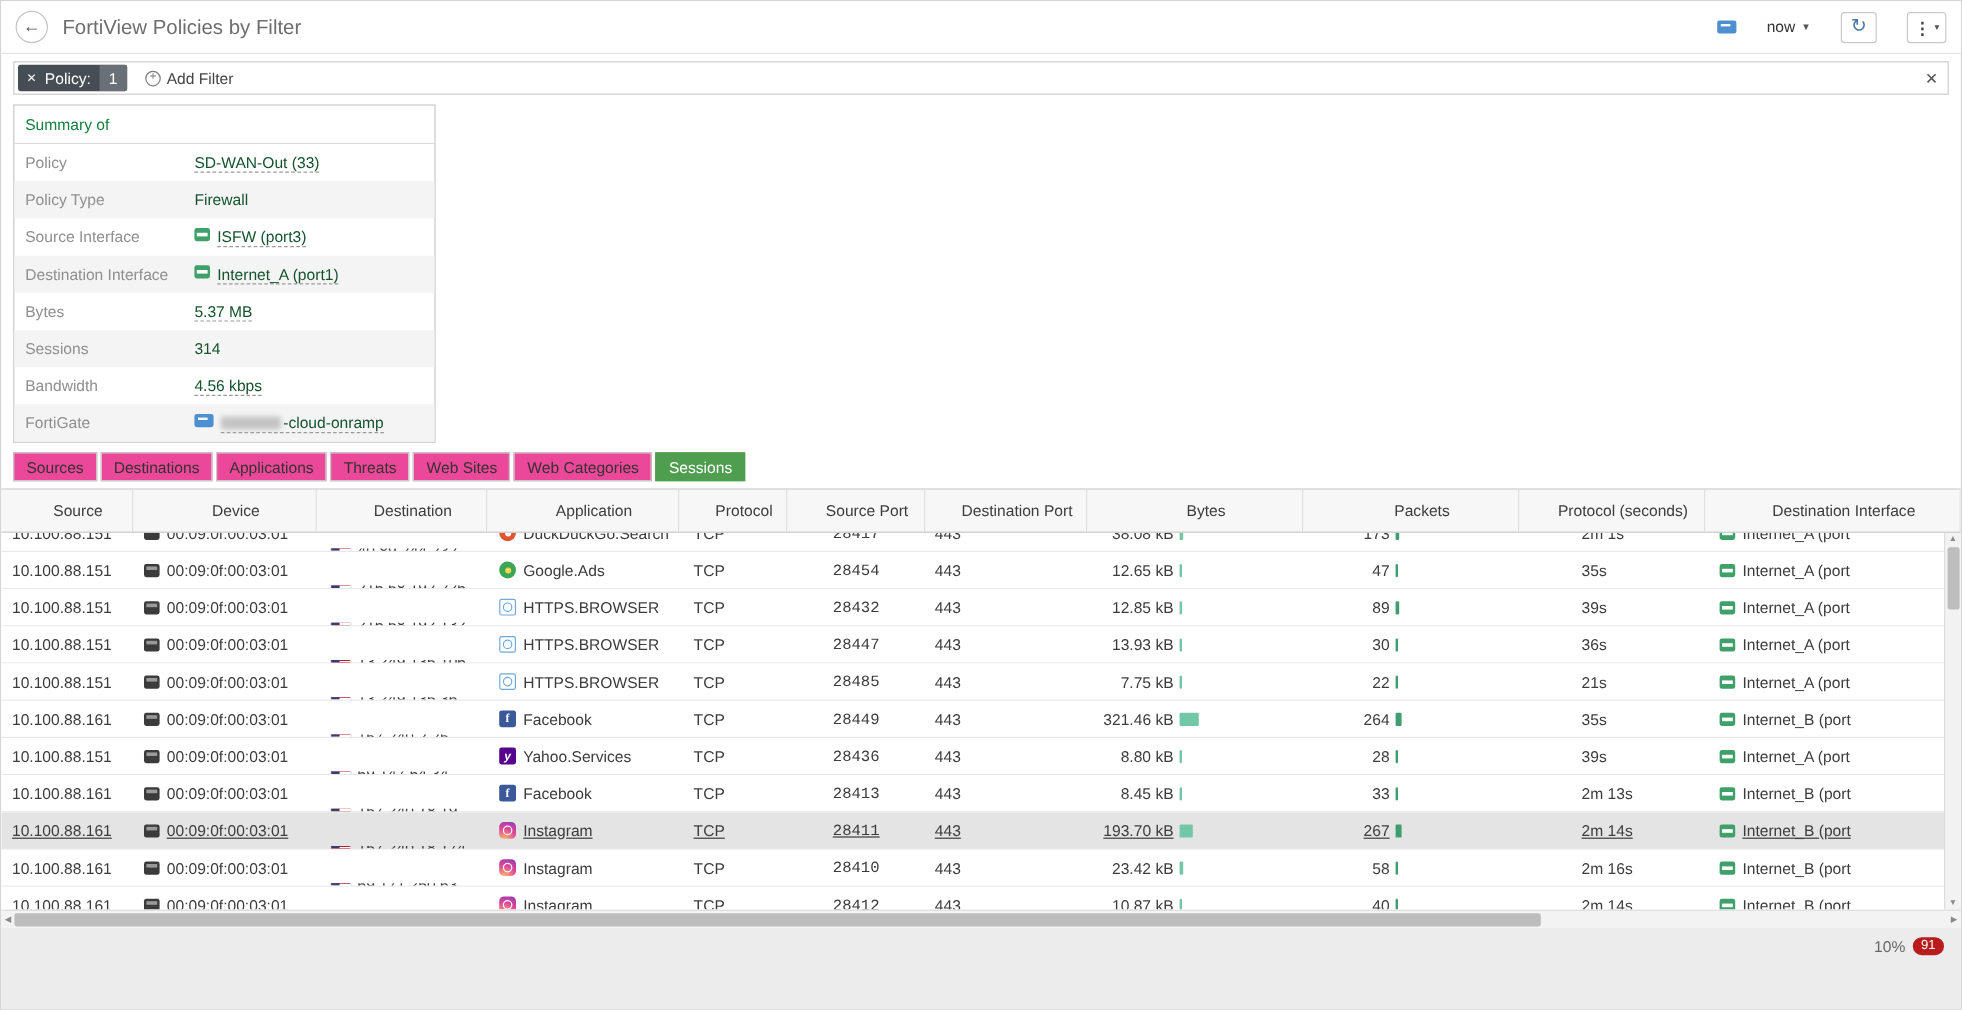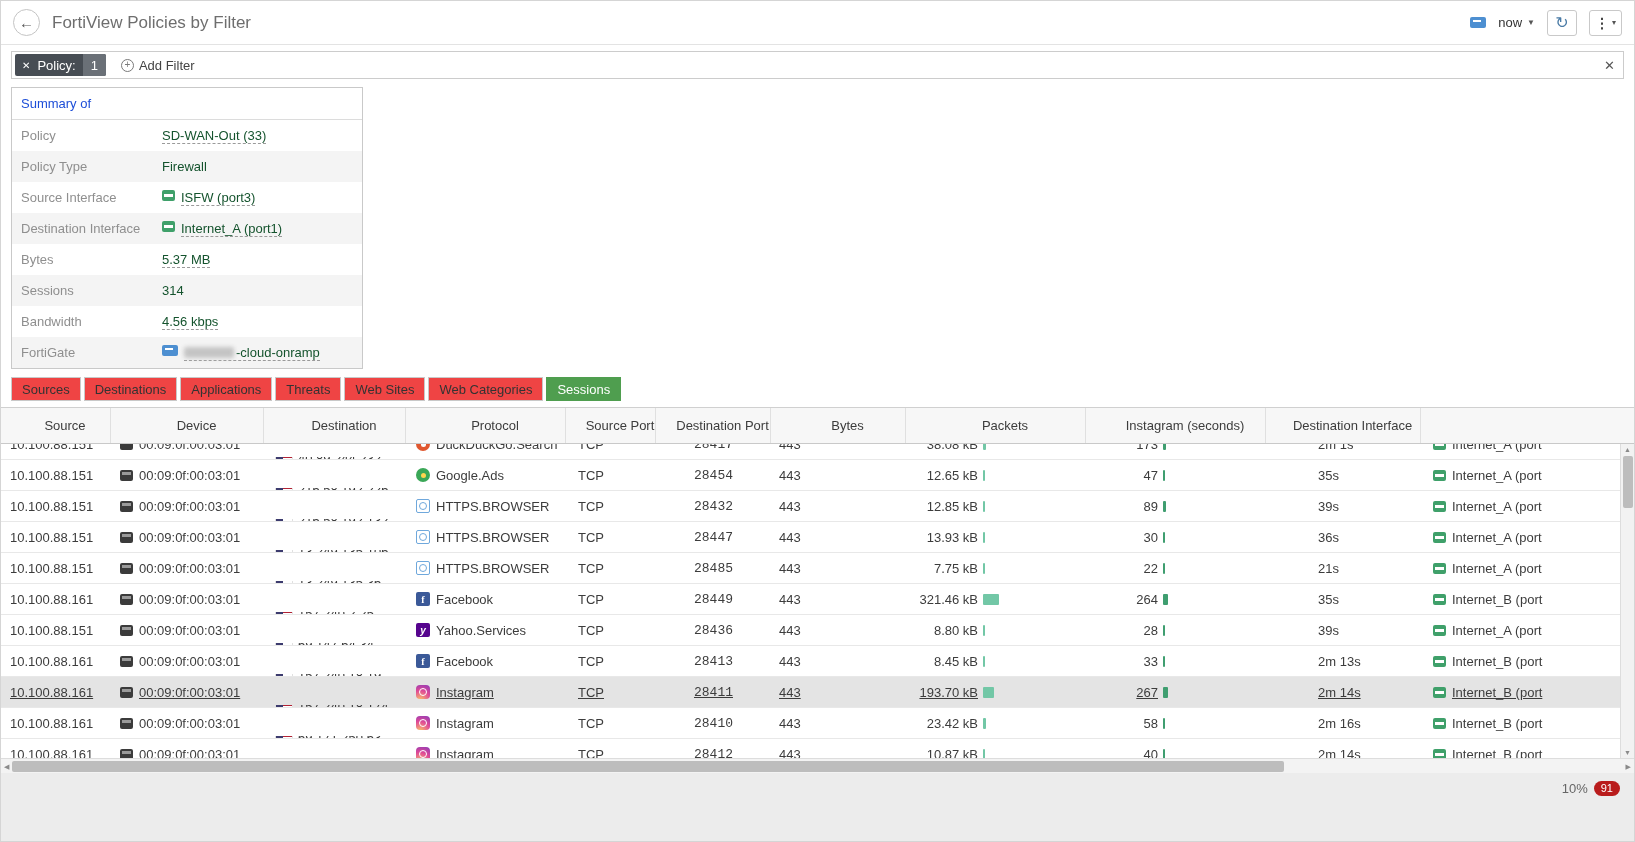--- a/index.html
+++ b/index.html
@@ -6,21 +6,21 @@
   body { font-family:"Liberation Sans", sans-serif; background:#fff; }
   .page { width:1635px; height:842px; display:flex; flex-direction:column; overflow:hidden;
           border:1px solid #d5d5d5; background:#fff; position:relative; }
 
   
   .topbar { flex:0 0 44px; display:flex; align-items:center; padding:0 12px;
             border-bottom:1px solid #e3e3e3; background:#fff; }
   .back-btn { width:27px; height:27px; border-radius:50%; border:1px solid #c4c4c4; background:#fff;
               color:#555; font-size:15px; display:flex; align-items:center; justify-content:center; cursor:pointer; }
   .page-title { font-size:17px; color:#6e6e6e; margin-left:12px; font-weight:400; }
-  .topbar-right { margin-left:auto; display:flex; align-items:center; gap:12px; }
+  .topbar-right { margin-left:auto; display:flex; align-items:center; gap:25px; }
   .now-group { display:flex; align-items:center; gap:5px; cursor:pointer; }
   .now-label { font-size:13px; color:#333; }
   .caret { font-size:8px; color:#555; }
   .icon-btn { min-width:30px; height:26px; border:1px solid #c9c9c9; border-radius:3px; background:#fff;
               display:flex; align-items:center; justify-content:center; cursor:pointer; gap:3px; padding:0 5px; }
   .refresh-glyph { color:#4a7ba6; font-size:16px; line-height:1; }
   .kebab-glyph { color:#444; font-size:14px; font-weight:bold; line-height:1; }
 
   
   .fgt-ico { display:inline-block; width:16px; height:11px; background:#4d8fd1; border-radius:2px; position:relative; flex:0 0 16px; }
@@ -55,31 +55,31 @@
   .chip-label { padding-right:7px; }
   .chip-count { background:#6a7077; height:100%; display:flex; align-items:center; padding:0 8px; }
   .add-filter { display:flex; align-items:center; gap:5px; height:22px; padding:0 9px; background:#fff;
                 border:none; font-size:13px; color:#444; cursor:pointer; }
   .plus-ico { width:13px; height:13px; border-radius:50%; border:1px solid #7a7a7a; color:#7a7a7a; font-size:10px;
               display:flex; align-items:center; justify-content:center; line-height:1; }
   .filter-close { margin-left:auto; color:#555; font-size:13px; cursor:pointer; }
 
   
   .summary { margin:8px 0 0 10px; width:352px; border:1px solid #c9c9c9; font-size:13px; background:#fff; }
-  .summary-title { padding:8px 9px; border-bottom:1px solid #dcdcdc; color:#1d4ed8; }
+  .summary-title { padding:8px 9px; border-bottom:1px solid #dcdcdc; color:#15803d; }
   .srow { display:flex; height:31px; align-items:center; }
   .srow:nth-child(even) { background:#f4f4f4; }
   .slabel { width:150px; padding-left:9px; color:#8f8f8f; flex:0 0 150px; }
   .sval { color:#14532d; display:flex; gap:6px; }
   .dashed-link { border-bottom:1px dashed #9a9a9a; cursor:pointer; display:inline-flex; align-items:center; gap:2px; }
   .redact { display:inline-block; width:50px; height:11px; background:#c4c4c4; filter:blur(2px); border-radius:2px; }
 
   
   .tabs { margin:8px 0 0 10px; display:flex; gap:3px; flex:0 0 24px; }
-  .tab { height:24px; padding:0 10px; border:1px solid #c9c9c9; background:#ef4444; font-size:13px; color:#333;
+  .tab { height:24px; padding:0 10px; border:1px solid #c9c9c9; background:#ec4899; font-size:13px; color:#333;
          cursor:pointer; display:flex; align-items:center; font-family:"Liberation Sans", sans-serif; }
   .tab.active { background:#4f9e4f; border-color:#4f9e4f; color:#fff; }
 
   
   .thead { margin-top:6px; flex:0 0 37px; display:grid;
            grid-template-columns:110px 153px 142px 160px 90px 115px 135px 180px 180px 155px 1fr;
            border-top:1px solid #d0d0d0; border-bottom:1px solid #c9c9c9; background:#f7f7f7; }
   .th { display:flex; align-items:center; justify-content:center; font-size:13px; color:#3c3c3c;
         border-right:1px solid #e0e0e0; cursor:pointer; white-space:nowrap; overflow:hidden;margin-left:19px; }
   .table-zone { flex:0 0 314px; display:flex; overflow:hidden; }
@@ -225,26 +225,27 @@
       <button class="tab">Threats</button>
       <button class="tab">Web Sites</button>
       <button class="tab">Web Categories</button>
       <button class="tab active">Sessions</button>
     </div>
 
   <div class="thead">
       <div class="th">Source</div>
       <div class="th">Device</div>
       <div class="th">Destination</div>
+      <div class="th">Application</div>
       <div class="th">Protocol</div>
       <div class="th">Source Port</div>
       <div class="th">Destination Port</div>
       <div class="th">Bytes</div>
       <div class="th">Packets</div>
-      <div class="th">Instagram (seconds)</div>
+      <div class="th">Protocol (seconds)</div>
       <div class="th">Destination Interface</div>
     </div>
 
   <div class="table-zone">
     <div class="tbody">
         <div class="trow partial">
           <div class="td c-src">
             <span>10.100.88.151</span>
           </div>
           <div class="td c-device">

